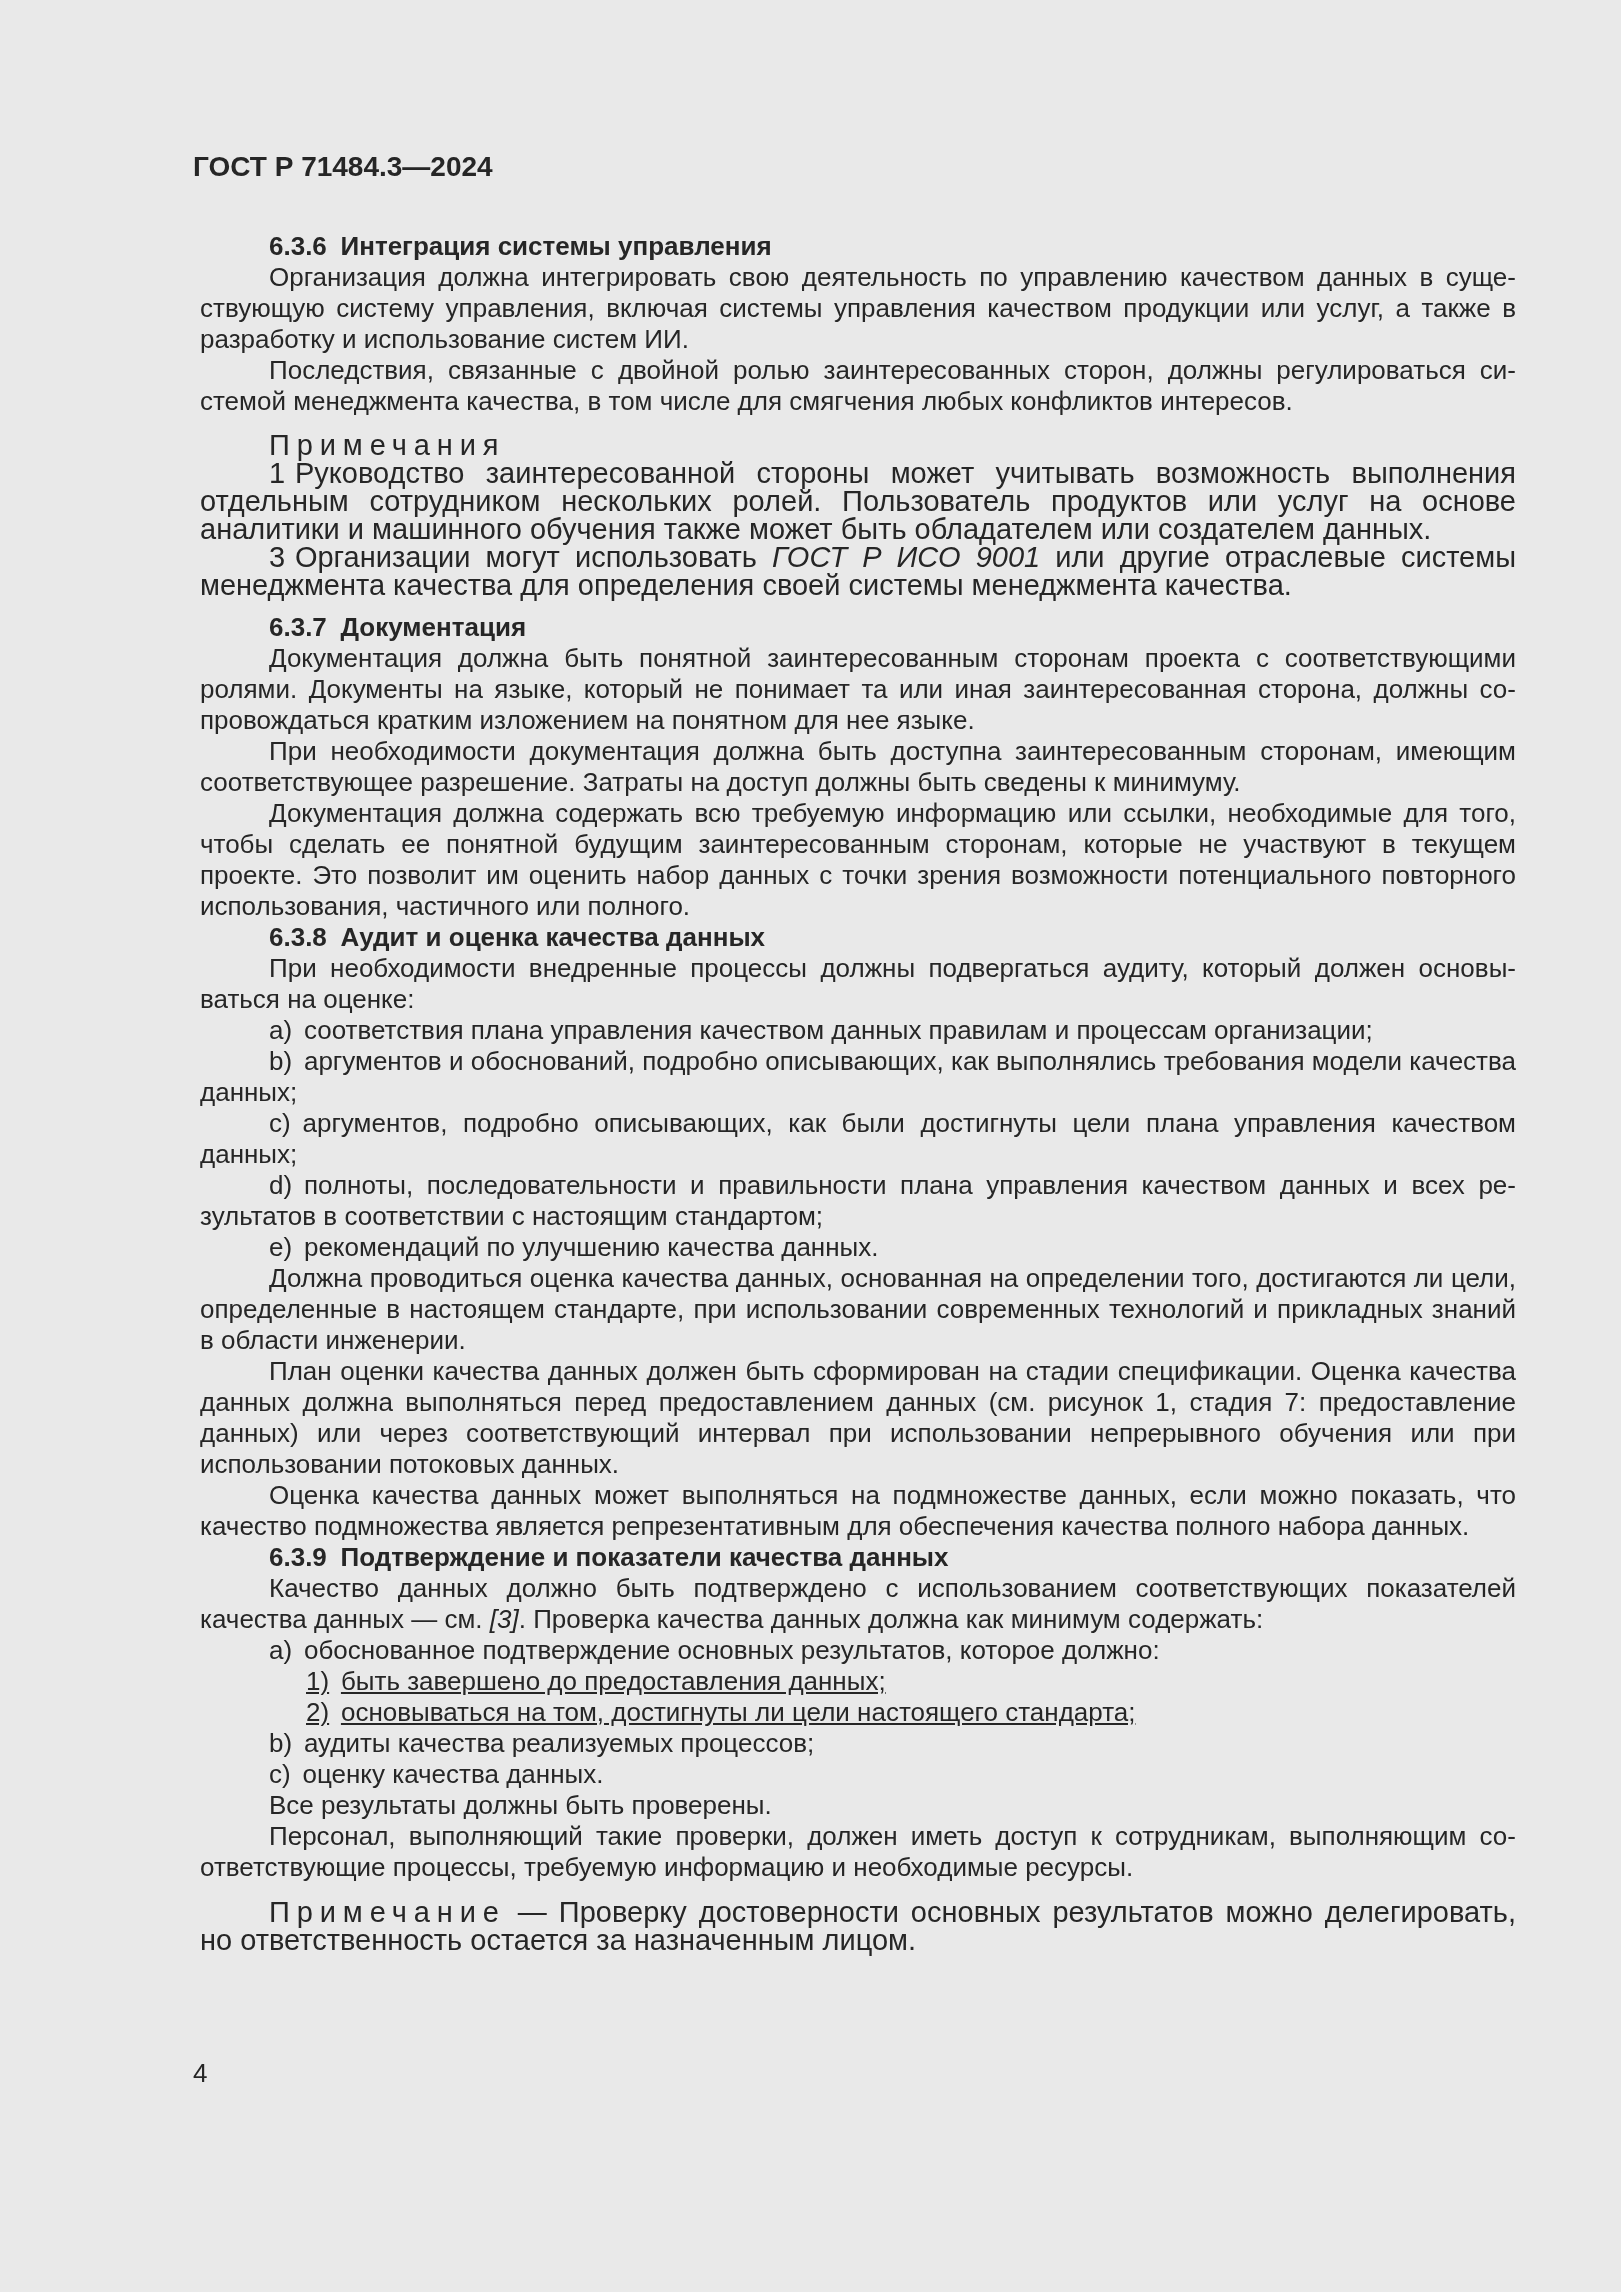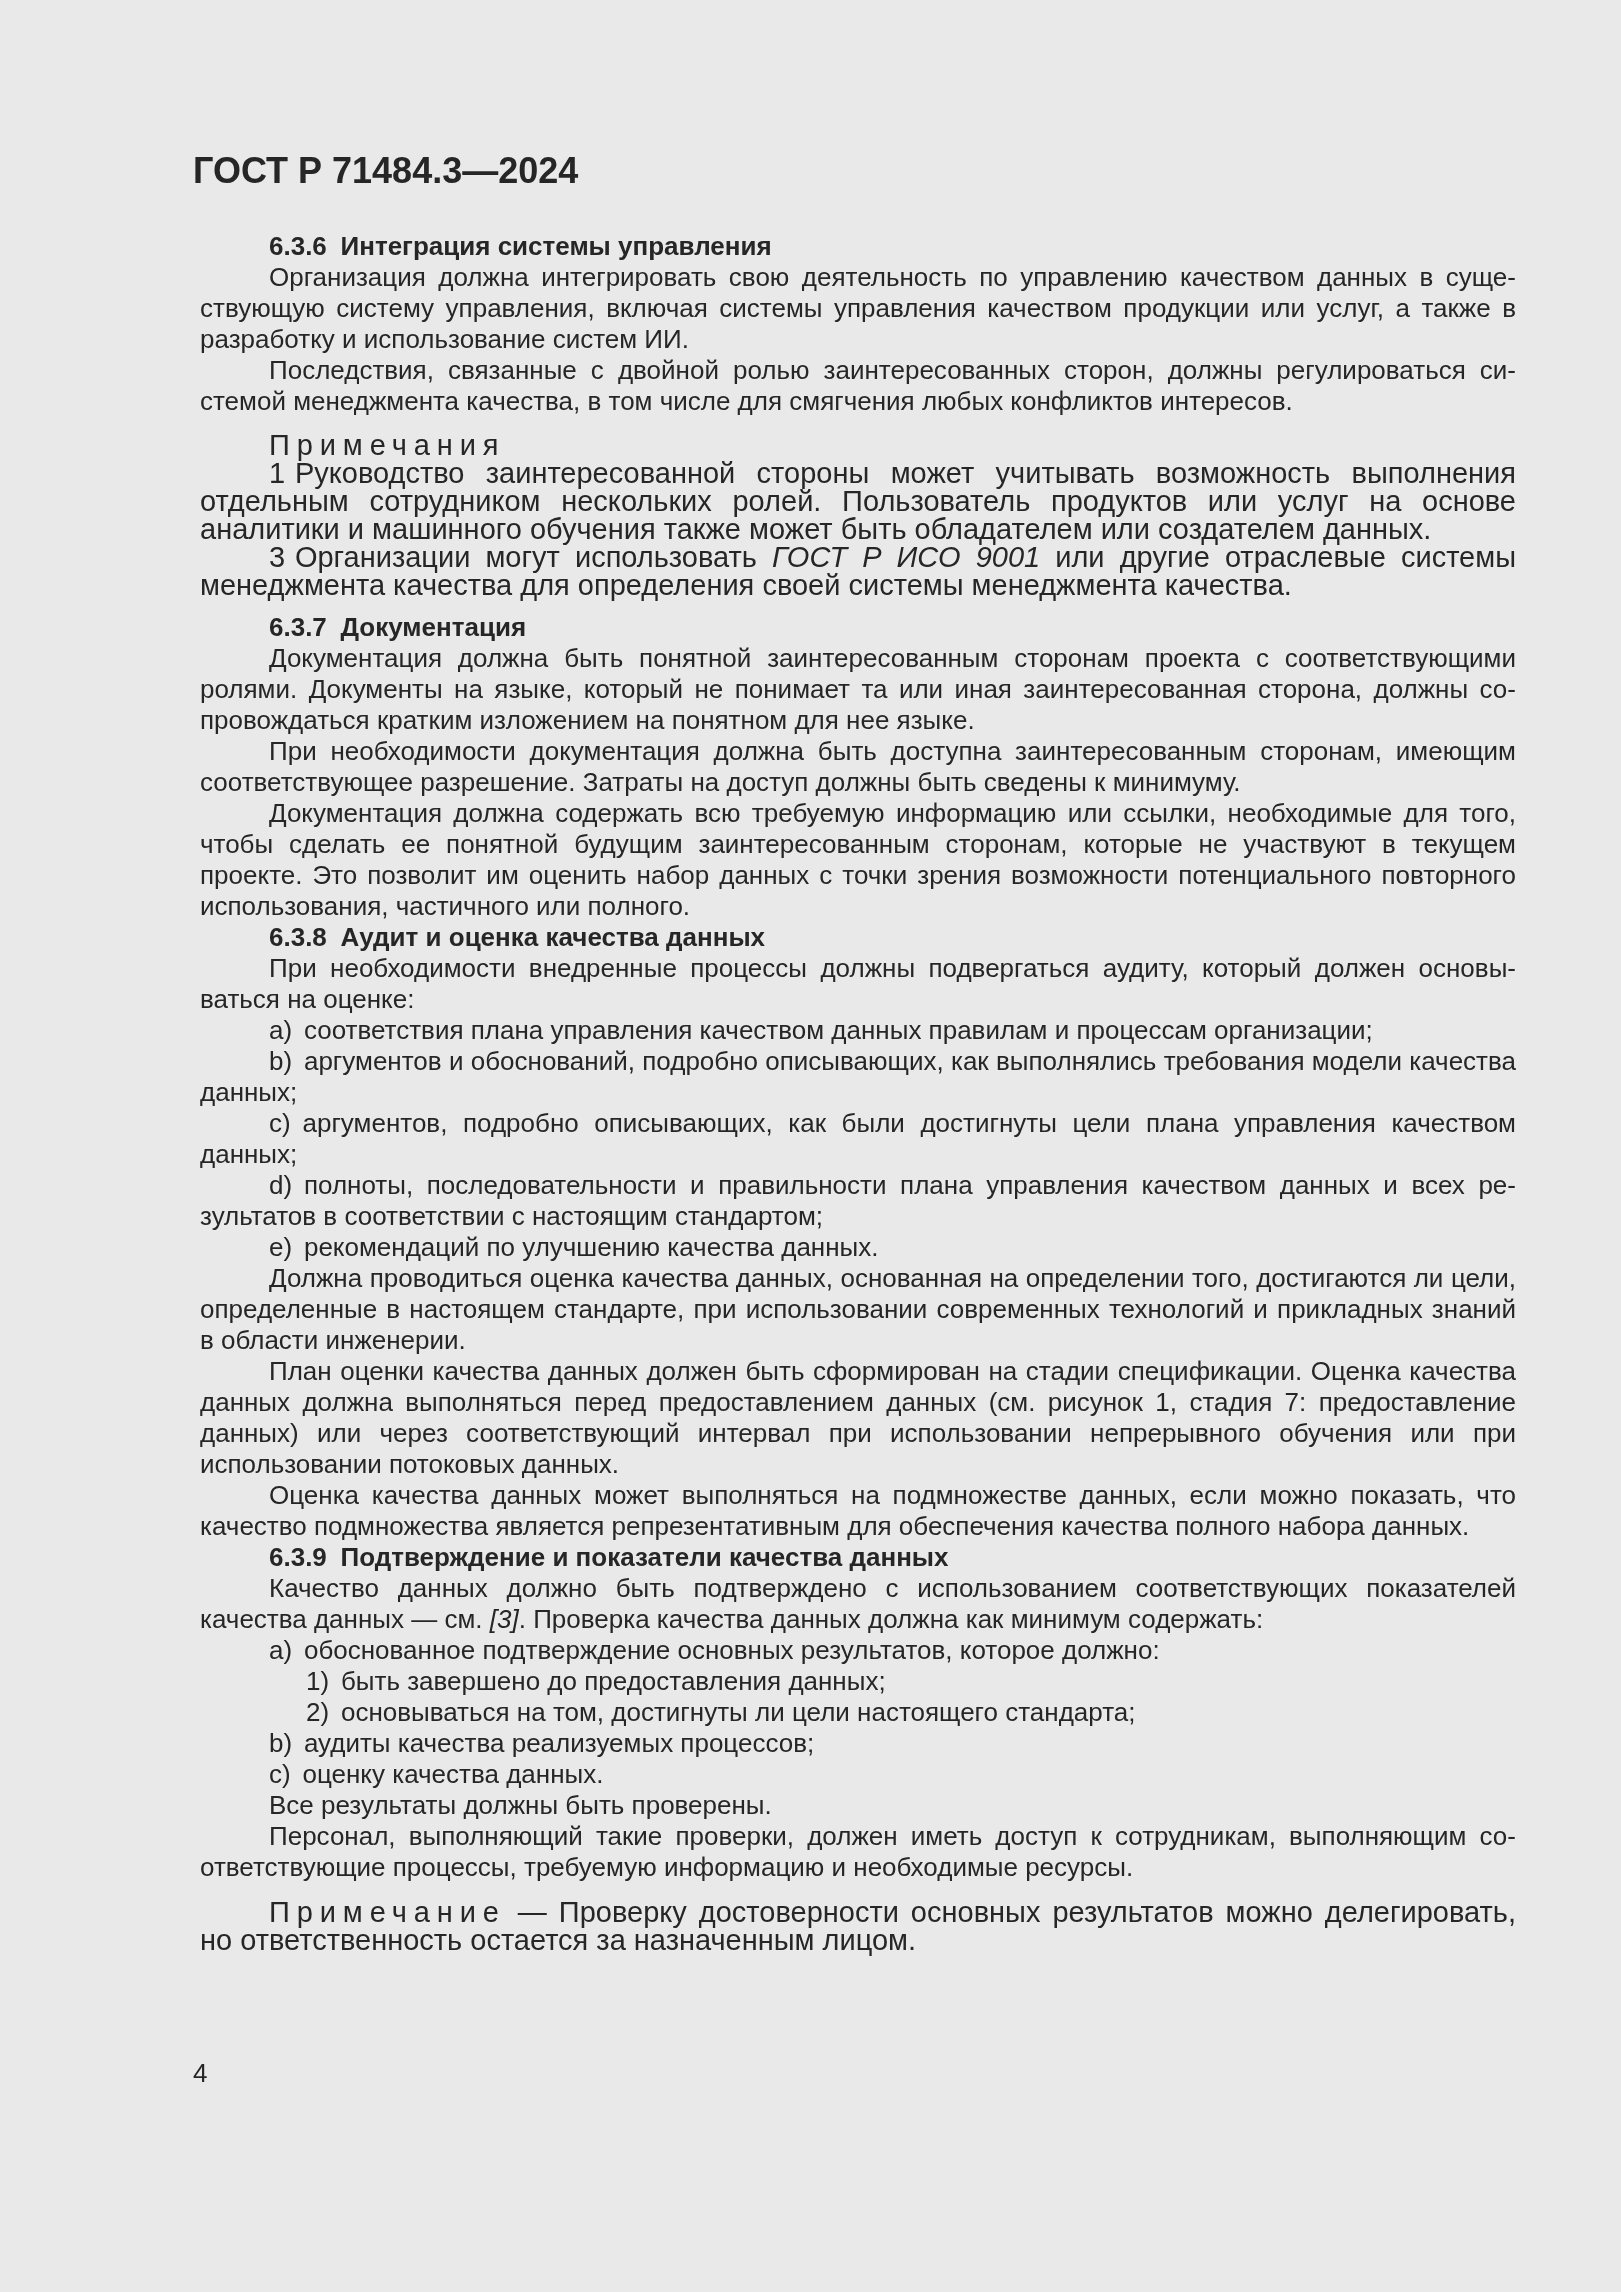--- a/index.html
+++ b/index.html
@@ -10,41 +10,41 @@
     height: 2293px;
     background: #e9e9e9;
     color: #262626;
     font-family: "Liberation Sans", "DejaVu Sans", sans-serif;
     overflow: hidden;
   }
   .running-header {
     position: absolute;
     left: 193px;
     top: 153px;
-    font-size: 36px;
+    font-size: 28px;
     font-weight: bold;
     line-height: 1;
   }
   .content {
     position: absolute;
     left: 200px;
     top: 231px;
     width: 1316px;
   }
   .line {
     font-size: 26px;
     line-height: 31px;
     text-align: justify;
     text-indent: 69px;
     margin: 0;
     hyphens: manual;
   }
   h2.line { font-weight: bold; text-align: left; }
   .h-num { margin-right: 13.7px; }
-  .sub { text-indent: 106px; }
+  .sub { text-indent: 106px; text-decoration: underline; }
   .marker { margin-right: 11.8px; }
   .notes { margin: 13.7px 0 13.7px 0; }
   .note-line {
     font-size: 29px;
     line-height: 28px;
     text-align: justify;
     text-indent: 69px;
     margin: 0;
     hyphens: manual;
   }

